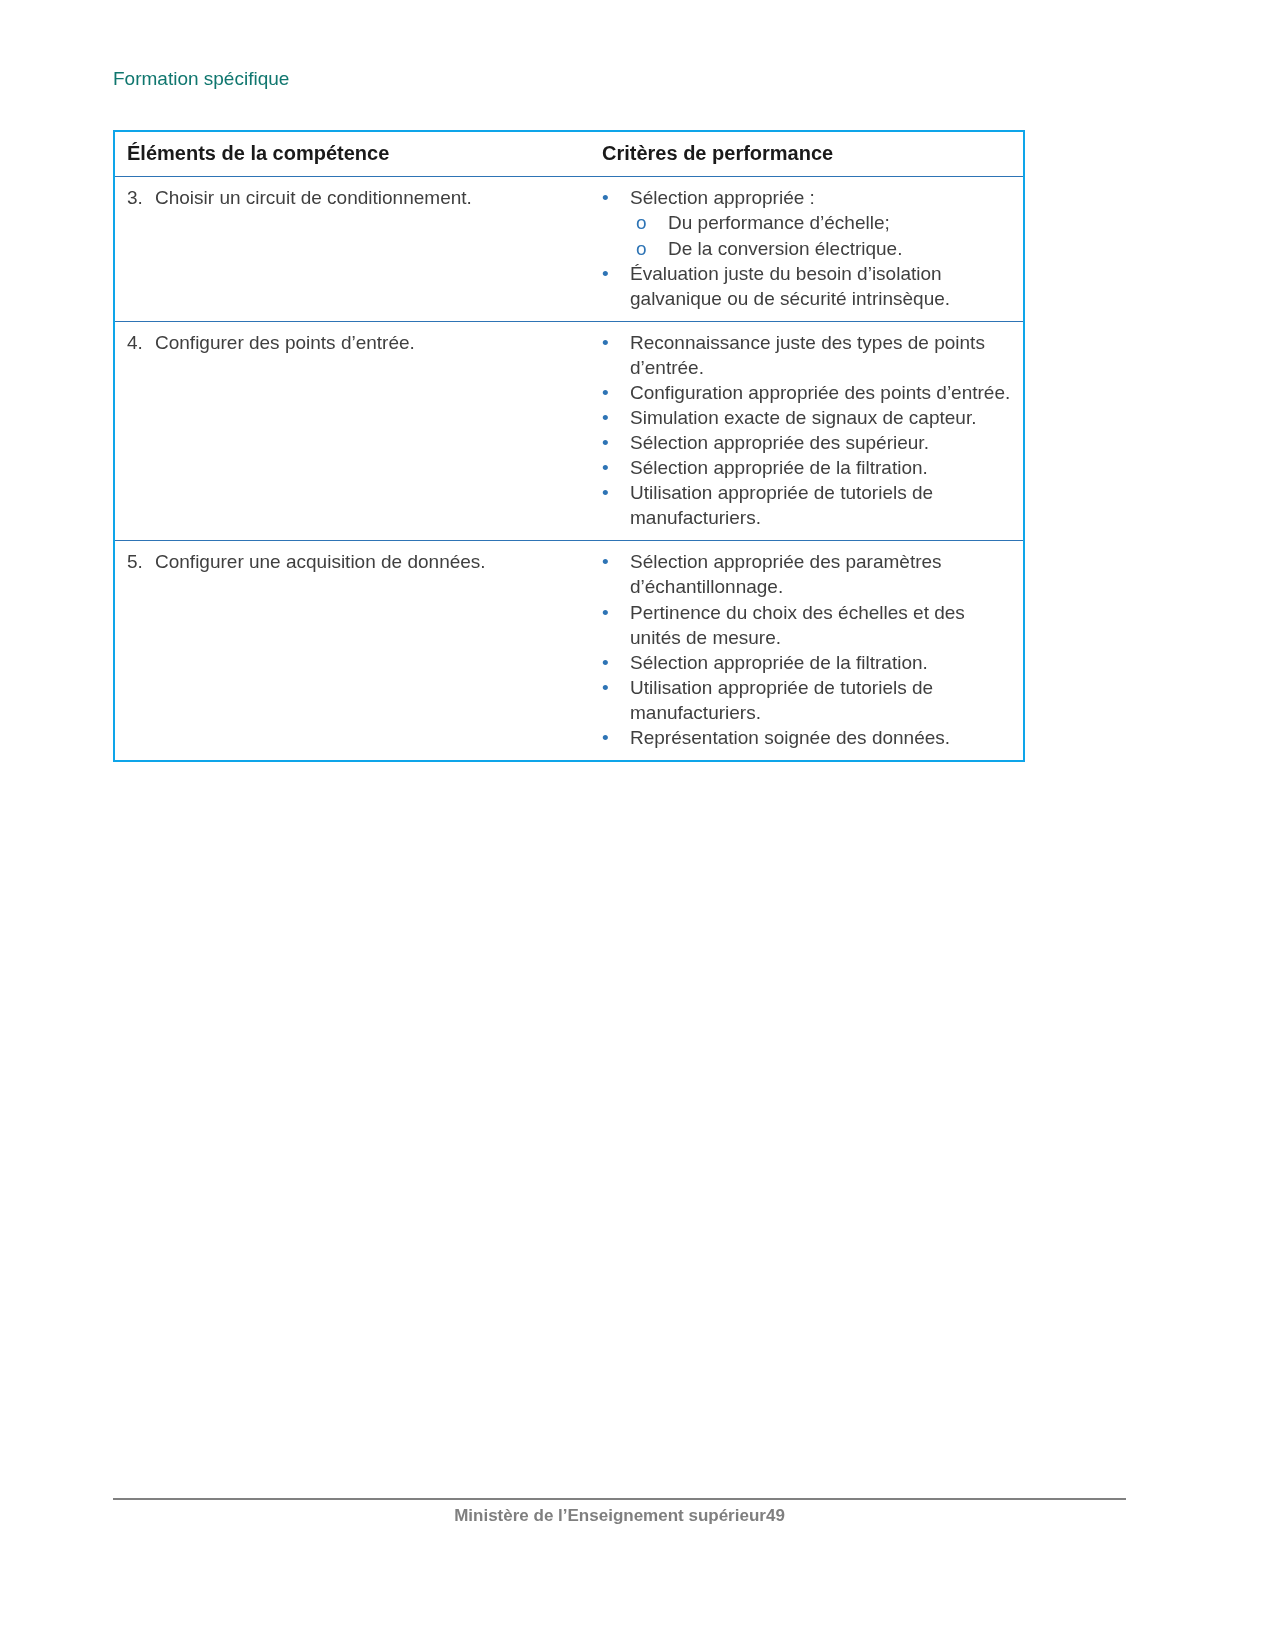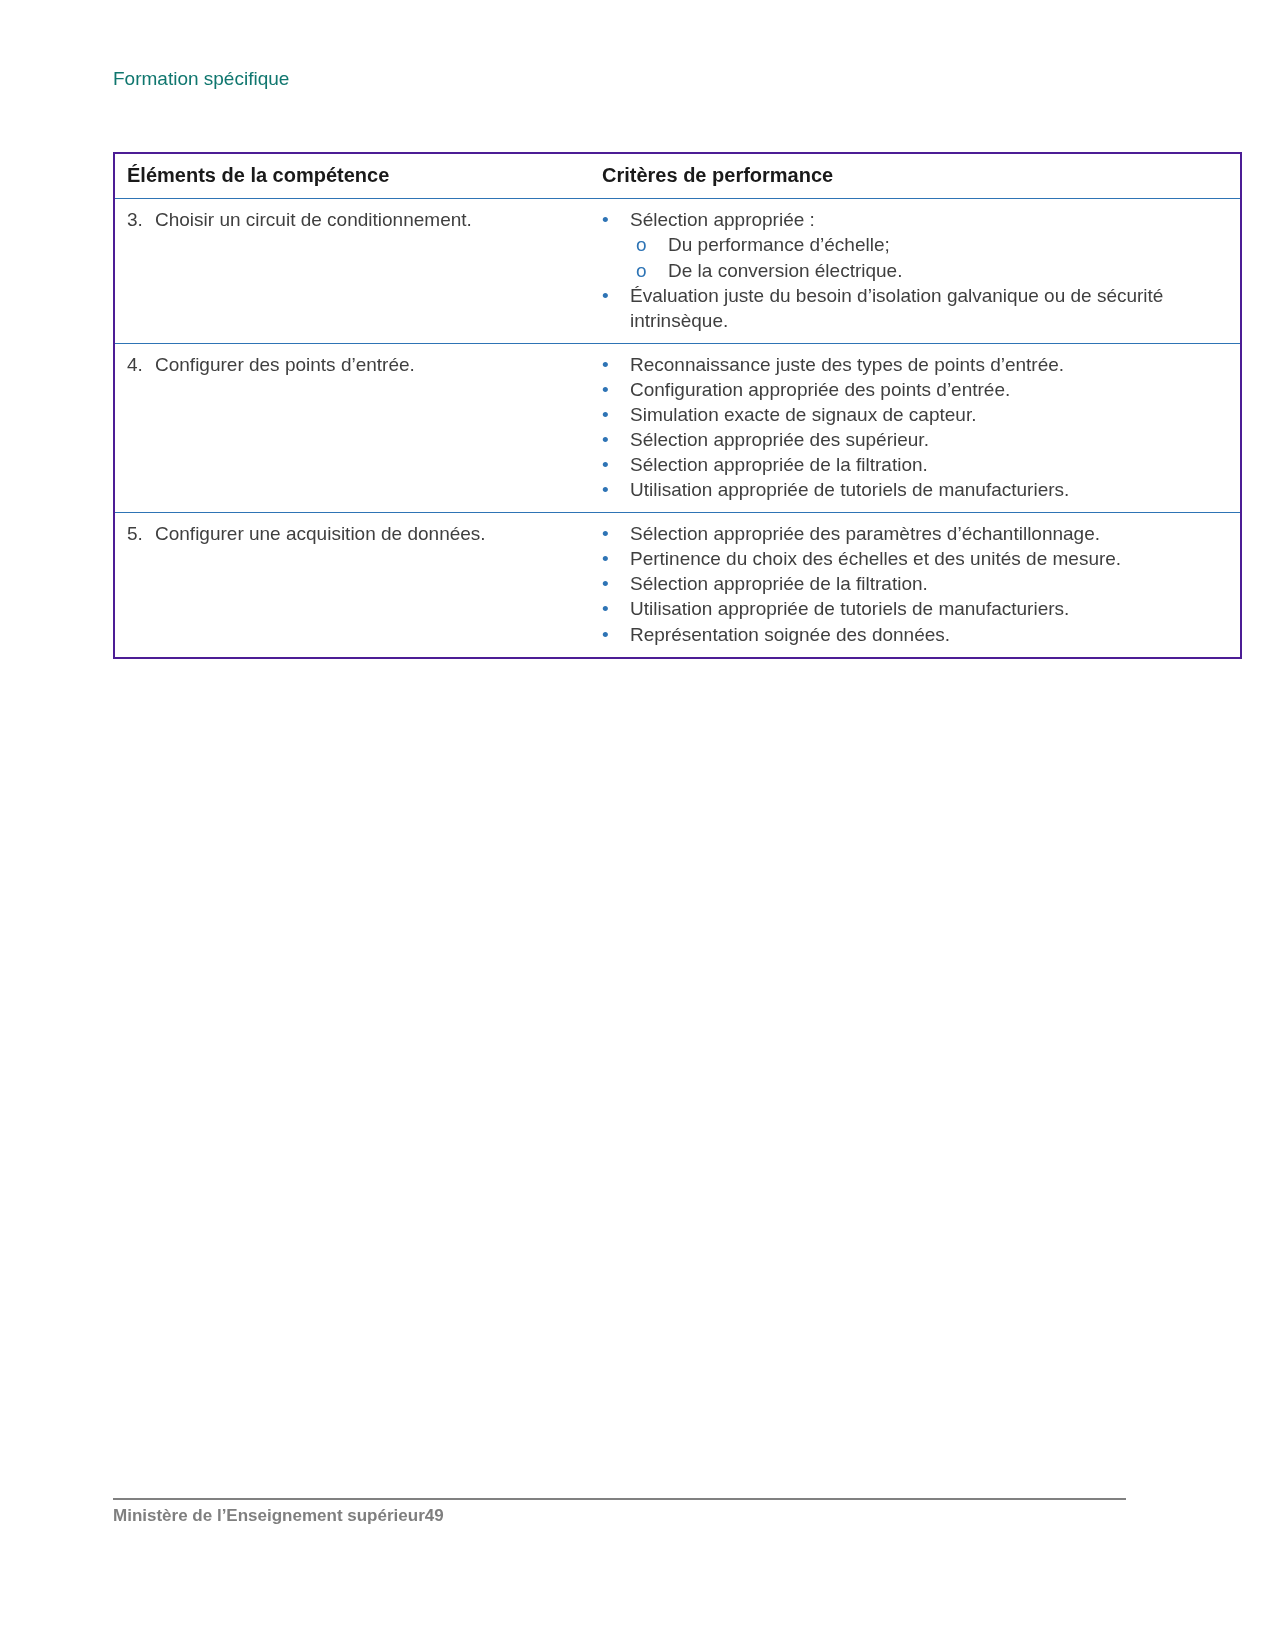--- a/index.html
+++ b/index.html
@@ -17,24 +17,24 @@
   .running-header {
     position: absolute;
     top: 68px;
     left: 113px;
     font-size: 19px;
     color: #0f766e;
   }
 
   .comp-table {
     position: absolute;
-    top: 152px;
+    top: 130px;
     left: 113px;
-    width: 1129px;
-    border: 2px solid #4c1d95;
+    width: 912px;
+    border: 2px solid #0ea5e9;
     box-sizing: border-box;
     font-size: 19px;
     line-height: 1.32;
   }
 
   .trow {
     display: flex;
     border-top: 1px solid #2e74b5;
   }
   .trow.header-row {
@@ -85,21 +85,21 @@
   }
 
   .page-footer {
     position: absolute;
     top: 1498px;
     left: 113px;
     width: 1013px;
     border-top: 2px solid #808080;
     padding-top: 6px;
     display: flex;
-    justify-content: flex-start;
+    justify-content: center;
     color: #7f7f7f;
     font-weight: bold;
     font-size: 17px;
   }
 </style>
 </head>
 <body>
 
 <div class="running-header">Formation spécifique</div>
 

